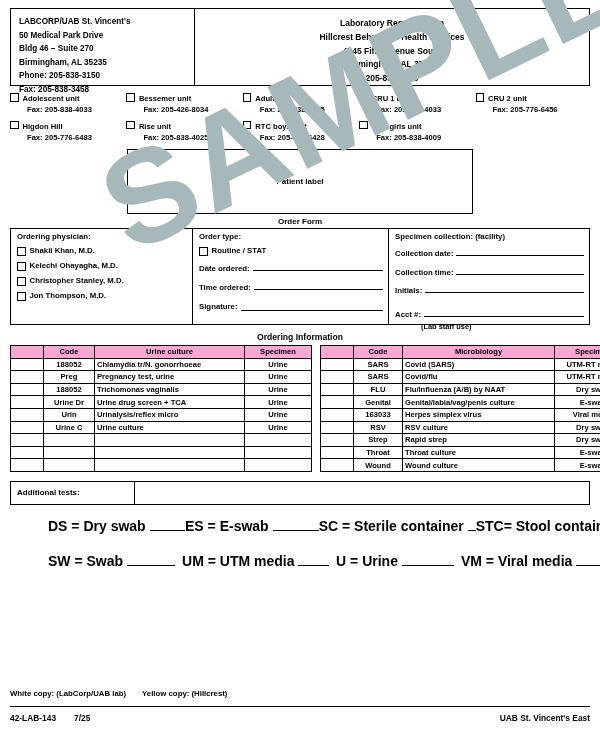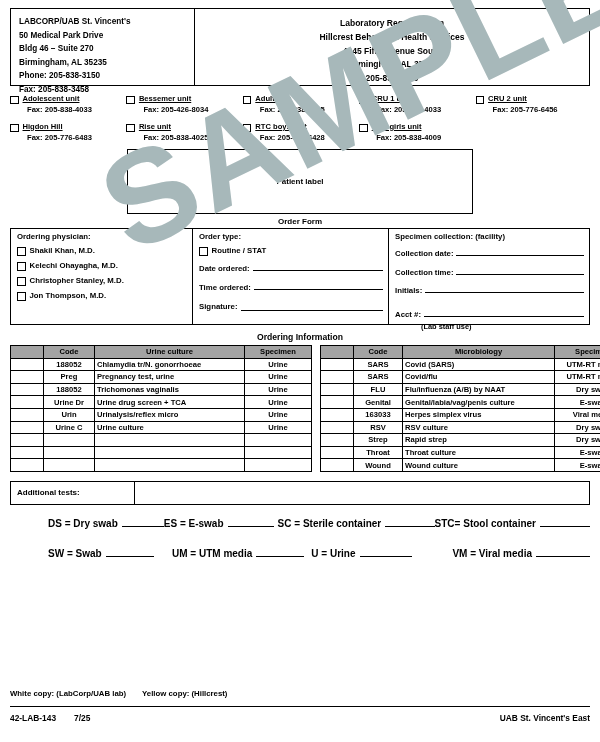--- a/index.html
+++ b/index.html
@@ -62,23 +62,22 @@
   }
   .unit-cell {
     width: 117px;
     font-size: 7.6px;
     font-weight: bold;
     line-height: 1.5;
   }
   .unit-cell.w-last { width: 115px; }
   .unit-title {
     display: flex;
-    align-items: flex-end;
+    align-items: flex-start;
     white-space: nowrap;
-    text-decoration: underline;
   }
   .cbx {
     display: inline-block;
     width: 6.5px;
     height: 6.5px;
     border: 1.1px solid #000;
     margin-right: 4px;
     flex: none;
     background: #fff;
   }
@@ -183,21 +182,21 @@
     border: 1.1px solid #000;
     height: 11.6px;
     padding: 0 2px;
     font-weight: bold;
     font-size: 7.6px;
     line-height: 11px;
     overflow: hidden;
     white-space: nowrap;
   }
   table.t thead th {
-    background: #a3a3a3;
+    background: #f9a8d4;
     text-align: center;
     height: 12px;
   }
   .col-chk { width: 28px; }
   .col-code { width: 46px; text-align: center; }
   .col-name { text-align: left; padding-left: 4px; }
   .col-spm { width: 62px; text-align: center; }
   .left-table { width: 281px; }
   .left-table .col-name { width: 145px; }
   .gap-col { width: 8px; flex: none; }
@@ -236,21 +235,21 @@
   .specnote {
     margin-top: 12px;
     padding-left: 38px;
     font-size: 8px;
     font-weight: bold;
     font-style: italic;
   }
   .abbr-row {
     display: flex;
     padding-left: 38px;
-    font-size: 10px;
+    font-size: 14px;
     font-weight: bold;
     margin-top: 13px;
   }
   .abbr-row.second { margin-top: 19px; gap: 7px; }
   .abbr-item {
     display: flex;
     align-items: baseline;
     white-space: nowrap;
   }
   .abbr-item .blank {

